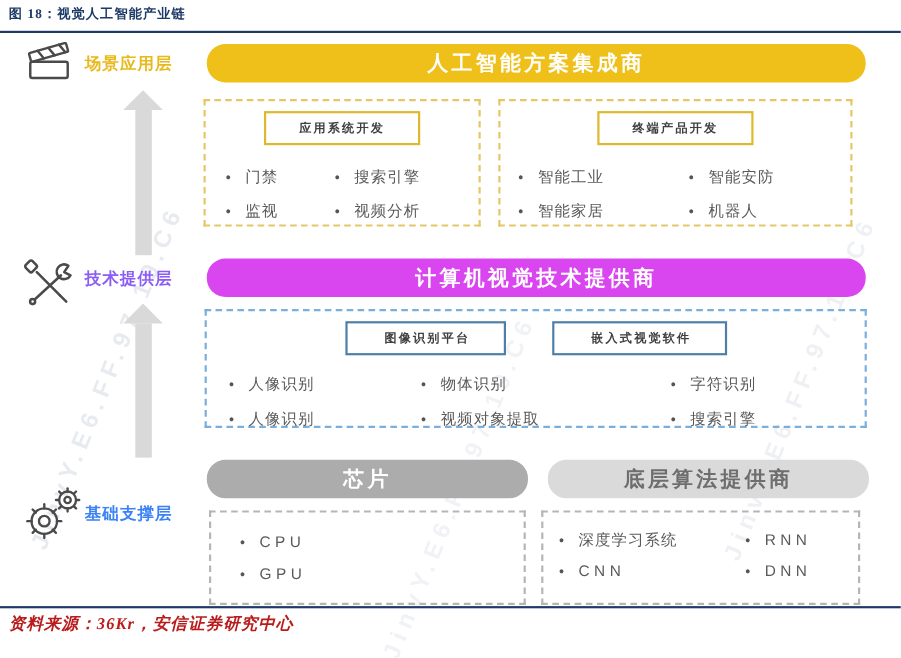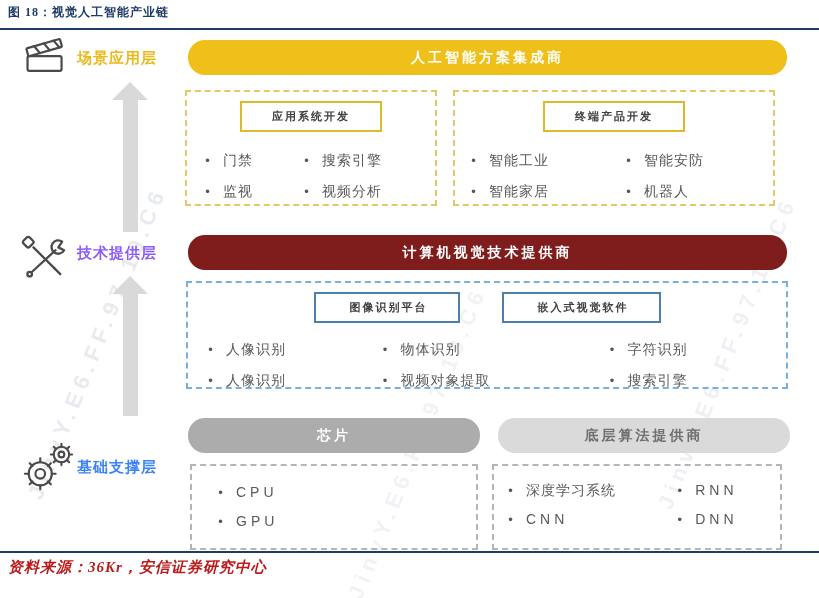--- a/index.html
+++ b/index.html
@@ -40,24 +40,24 @@
   .rail-label{position:absolute;font-size:15px;font-weight:bold;letter-spacing:1px;}
   .lbl-app{left:77px;top:49px;color:#E9B91C;}
   .lbl-tech{left:77px;top:244px;color:#8b5cf6;}
   .lbl-found{left:77px;top:458px;color:#3b82f6;}
   .up-arrow{position:absolute;width:36px;}
   .up-arrow .head{width:0;height:0;border-left:18px solid transparent;border-right:18px solid transparent;border-bottom:18px solid #D9D9D9;}
   .up-arrow .shaft{width:15px;margin:0 auto;background:#D9D9D9;}
   
   .banner{
     position:absolute;height:35px;display:flex;align-items:center;justify-content:center;
-    font-size:14px;font-weight:bold;letter-spacing:3px;color:#fff;border-radius:17px;
+    font-size:19px;font-weight:bold;letter-spacing:3px;color:#fff;border-radius:17px;
   }
   .banner-app{left:188px;top:40px;width:599px;background:#EFC01A;}
-  .banner-tech{left:188px;top:235px;width:599px;background:#7f1d1d;}
+  .banner-tech{left:188px;top:235px;width:599px;background:#d946ef;}
   .banner-chip{left:188px;top:418px;width:292px;background:#ACACAC;}
   .banner-algo{left:498px;top:418px;width:292px;background:#DADADA;color:#6E6E6E;}
   
   .dashed{position:absolute;box-sizing:border-box;background:transparent;}
   .dash-yellow{border:2px dashed #E4C766;}
   .dash-blue{border:2px dashed #7AAEDB;}
   .dash-gray{border:2px dashed #B5B5B5;}
   .d-app-1{left:185px;top:90px;width:252px;height:116px;}
   .d-app-2{left:453px;top:90px;width:322px;height:116px;}
   .d-tech{left:186px;top:281px;width:602px;height:108px;}

